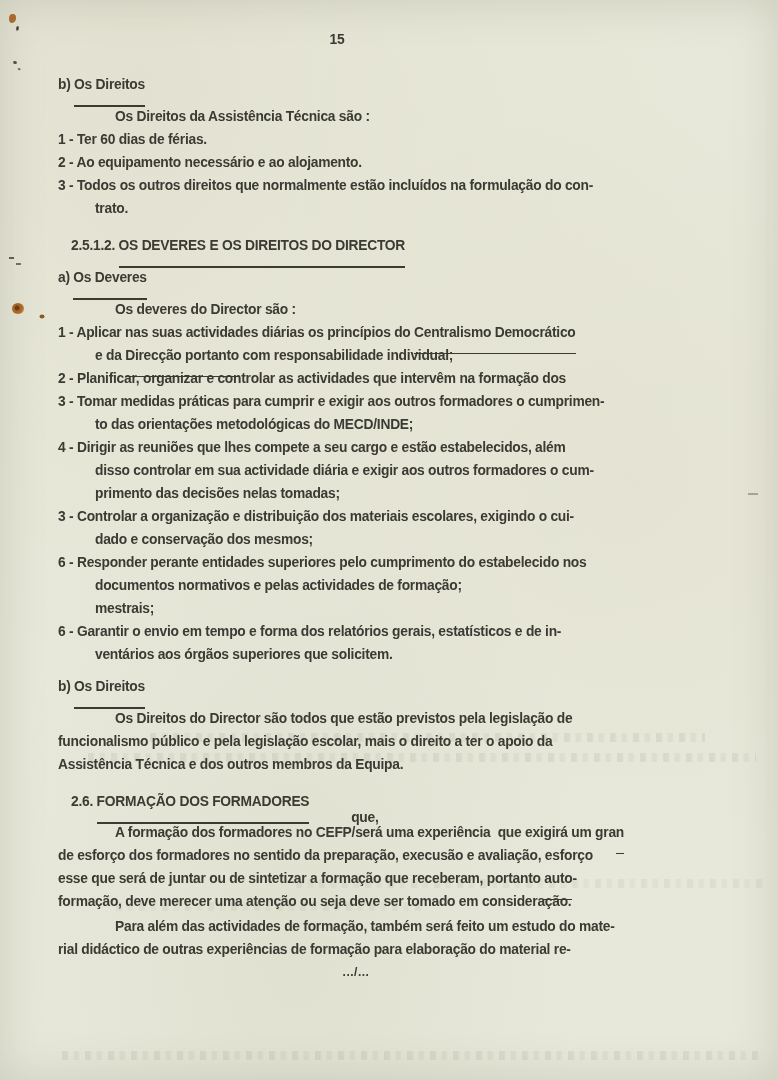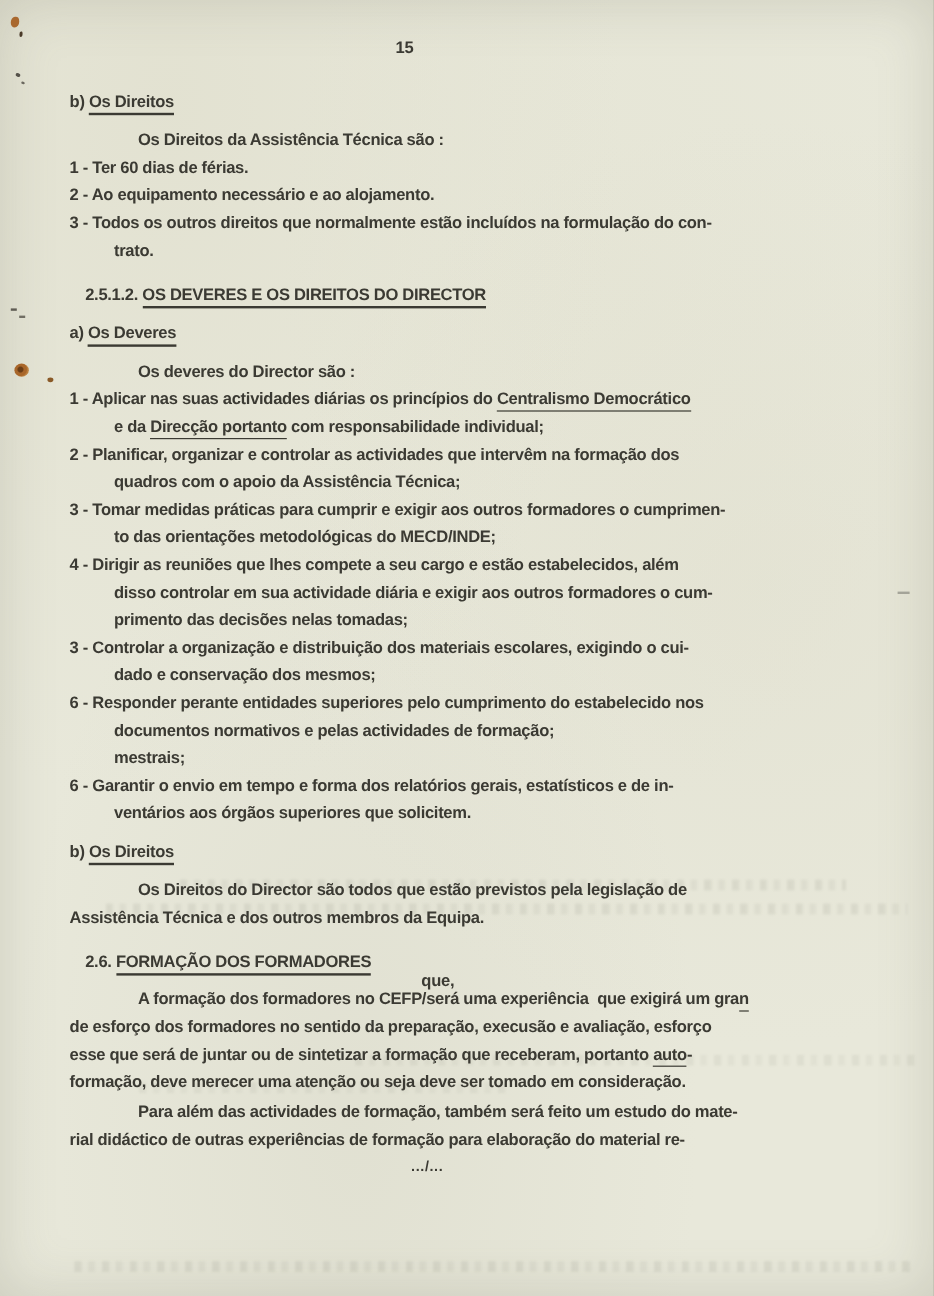--- a/index.html
+++ b/index.html
@@ -30,21 +30,21 @@
   .line.ind1{padding-left:37px;}
   .line.ind2{padding-left:57px;}
   .line.center{text-align:center;}
   .block{margin:0;}
   .block.pagenum{margin-bottom:22px;}
   .block.pagenum .line{transform:translateX(-52px);}
   .block.subheading{margin-top:9px;margin-bottom:9px;}
   .block.numheading{margin-top:14px;margin-bottom:8px;margin-left:13px;}
   .block.para + .block.para{margin-top:2px;}
   .block.cont .line{transform:translateX(-33px);font-size:12px;letter-spacing:0.5px;}
-  span.u{border-bottom:1.6px solid #3b3a33;padding-bottom:2px;}
+  span.u{border-bottom:1.6px solid #3b3a33;padding-bottom:13px;}
   .subheading span.u,.numheading span.u{border-bottom-width:2.2px;}
   .insw{position:relative;display:inline-block;width:0;height:0;}
   .ins{position:absolute;left:-4px;bottom:8px;white-space:nowrap;}
   
   .mark{position:absolute;}
   .speck-a{left:9px;top:14px;width:7px;height:9px;background:#a9682e;
     border-radius:55% 45% 60% 50%;box-shadow:5px 10px 0 -2.2px #4a3a28;}
   .mark-b{left:13px;top:61px;width:4px;height:3px;background:#55524a;border-radius:50%;
     box-shadow:6px 5px 0 -0.5px #6a675e;transform:rotate(18deg);}
   .mark-c{left:9px;top:257px;width:5px;height:2px;background:#5f5c54;
@@ -104,39 +104,39 @@
       <div class="block subheading">
         <div class="line"><span>a) </span><span class="u">Os Deveres</span></div>
       </div>
       <div class="block para">
         <div class="line ind2"><span>Os deveres do Director são :</span></div>
       </div>
       <div class="block list">
         <div class="line"><span>1 - Aplicar nas suas actividades diárias os princípios do </span><span class="u">Centralismo Democrático</span></div>
         <div class="line ind1"><span>e da </span><span class="u">Direcção portanto</span><span> com responsabilidade individual;</span></div>
         <div class="line"><span>2 - Planificar, organizar e controlar as actividades que intervêm na formação dos</span></div>
-        <div class="line ind1"><span>quadros com o apoio da Assistência Técnica;</span></div>
         <div class="line"><span>3 - Tomar medidas práticas para cumprir e exigir aos outros formadores o cumprimen-</span></div>
         <div class="line ind1"><span>to das orientações metodológicas do MECD/INDE;</span></div>
         <div class="line"><span>4 - Dirigir as reuniões que lhes compete a seu cargo e estão estabelecidos, além</span></div>
         <div class="line ind1"><span>disso controlar em sua actividade diária e exigir aos outros formadores o cum-</span></div>
         <div class="line ind1"><span>primento das decisões nelas tomadas;</span></div>
         <div class="line"><span>3 - Controlar a organização e distribuição dos materiais escolares, exigindo o cui-</span></div>
         <div class="line ind1"><span>dado e conservação dos mesmos;</span></div>
         <div class="line"><span>6 - Responder perante entidades superiores pelo cumprimento do estabelecido nos</span></div>
         <div class="line ind1"><span>documentos normativos e pelas actividades de formação;</span></div>
         <div class="line ind1"><span>mestrais;</span></div>
         <div class="line"><span>6 - Garantir o envio em tempo e forma dos relatórios gerais, estatísticos e de in-</span></div>
         <div class="line ind1"><span>ventários aos órgãos superiores que solicitem.</span></div>
       </div>
       <div class="block subheading">
         <div class="line"><span>b) </span><span class="u">Os Direitos</span></div>
       </div>
       <div class="block para">
         <div class="line ind2"><span>Os Direitos do Director são todos que estão previstos pela legislação de</span></div>
+        <div class="line"><span>funcionalismo público e pela legislação escolar, mais o direito a ter o apoio da</span></div>
         <div class="line"><span>Assistência Técnica e dos outros membros da Equipa.</span></div>
       </div>
       <div class="block numheading">
         <div class="line"><span>2.6. </span><span class="u">FORMAÇÃO DOS FORMADORES</span></div>
       </div>
       <div class="block para">
         <div class="line ind2"><span>A formação dos formadores no CEFP/</span><span class="insw"><span class="ins">que,</span></span><span>será uma experiência  que exigirá um gra</span><span class="u">n</span></div>
         <div class="line"><span>de esforço dos formadores no sentido da preparação, execusão e avaliação, esforço</span></div>
         <div class="line"><span>esse que será de juntar ou de sintetizar a formação que receberam, portanto </span><span class="u">auto</span><span>-</span></div>
         <div class="line"><span>formação, deve merecer uma atenção ou seja deve ser tomado em consideração.</span></div>

